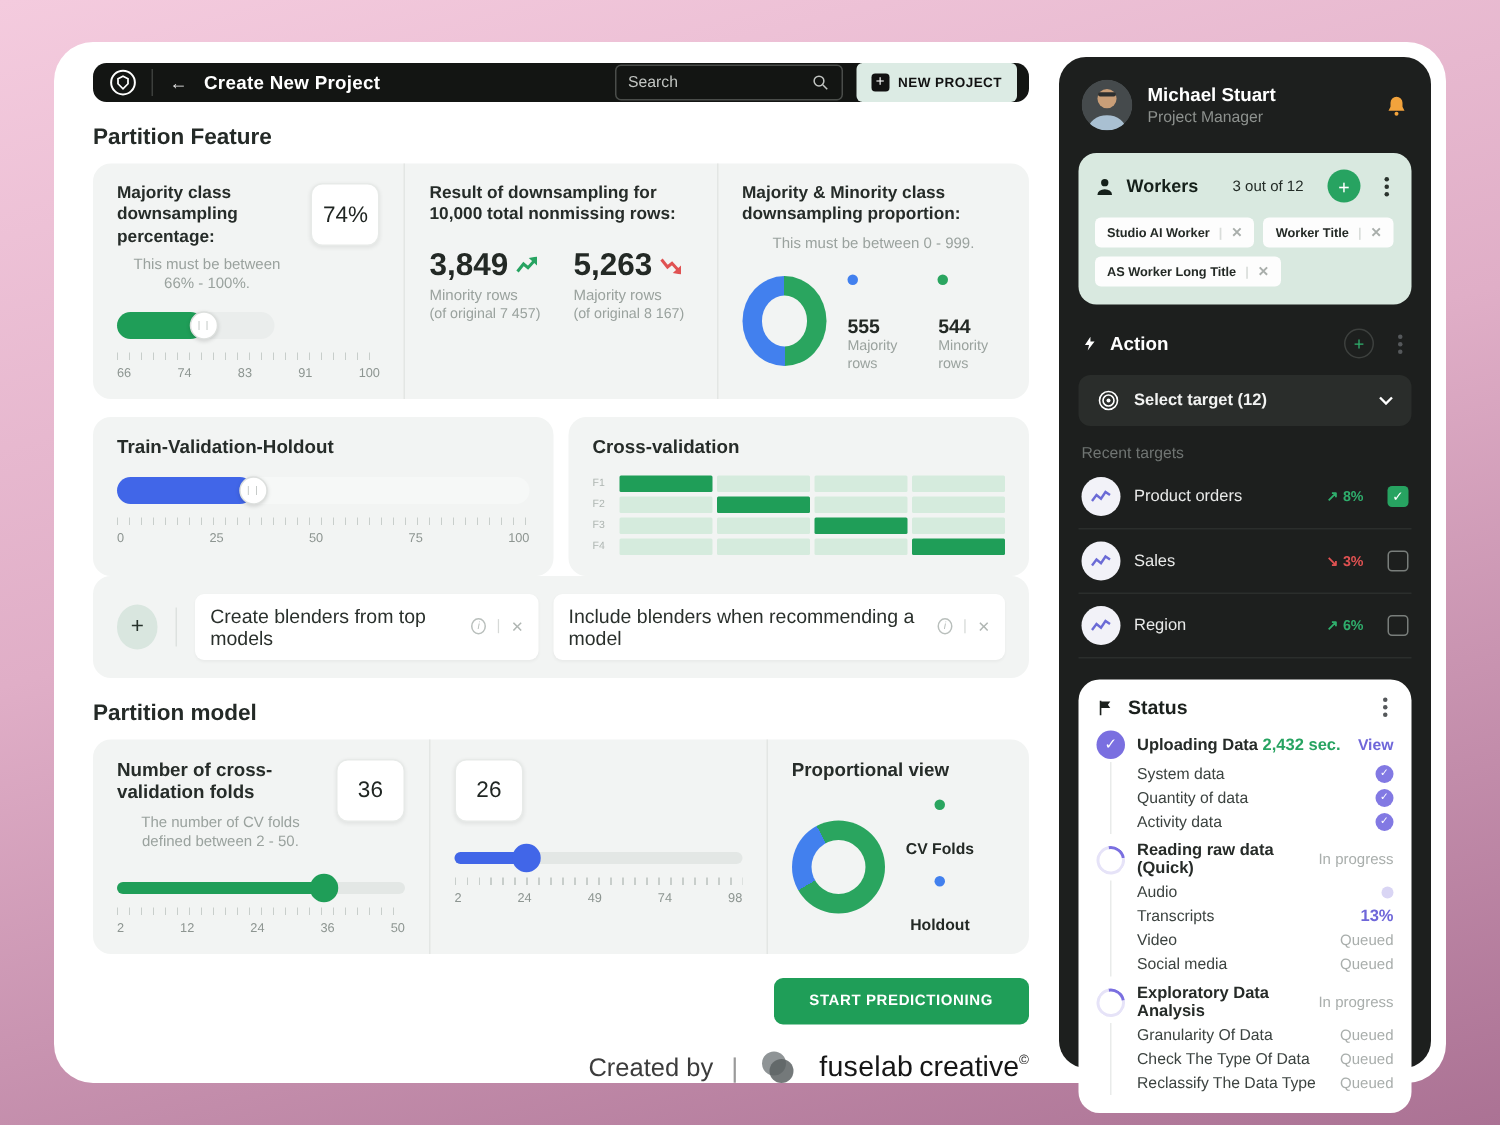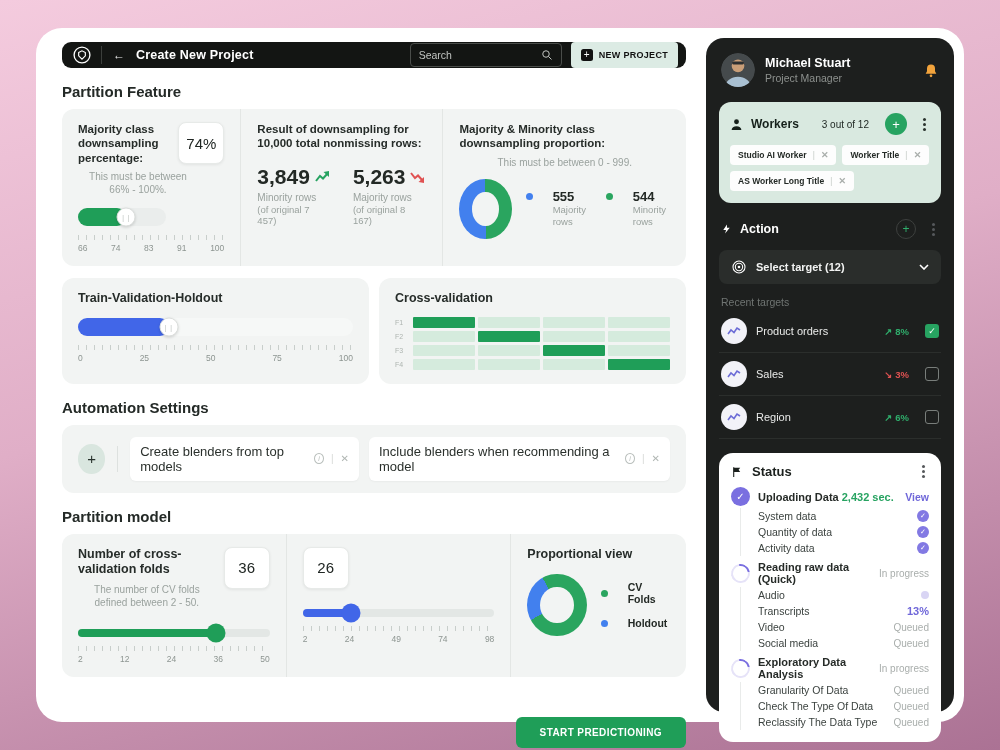--- a/index.html
+++ b/index.html
@@ -67,21 +67,21 @@
 
   .donut-wrap { display:flex; align-items:center; gap:14px; margin-top:10px; }
   .donut { position:relative; border-radius:50%; }
   .donut::after { content:""; position:absolute; inset:13px; background:#f2f4f3;
     border-radius:50%; }
   .donut.d1 { width:60px; height:60px;
     background:conic-gradient(#2aa55f 0deg 180deg,#4280ee 180deg 360deg); }
   .donut.d2 { width:62px; height:62px;
     background:conic-gradient(#2aa55f 0deg 240deg,#4280ee 240deg 332deg,#2aa55f 332deg 360deg); }
   .legend { display:flex; gap:16px; }
-  .leg-item { display:flex; gap:20px; }
+  .leg-item { display:flex; gap:20px;flex-direction:column; }
   .leg-dot { width:7px; height:7px; border-radius:50%; margin-top:4px; flex:0 0 auto; }
   .leg-item .lv { font-size:13px; font-weight:bold; color:#232925; }
   .leg-item .ll { font-size:9.5px; color:#9aa29e; line-height:1.25; max-width:48px; }
 
   .row2 { display:flex; gap:10px; margin-top:12px; }
   .row2 .card { flex:1; padding:13px 16px 11px; }
 
   .cv-grid { margin-top:10px; }
   .cv-row { display:flex; align-items:center; gap:6px; margin:3px 0; }
   .cv-row .rl { width:12px; font-size:7px; color:#aeb5b1; }
@@ -116,21 +116,21 @@
   .ball-blue { background:#4166e8; }
 
   .prop-flex { display:flex; align-items:center; gap:14px; margin-top:12px; }
   .leg-v { display:flex; flex-direction:column; gap:12px; }
   .leg-v .leg-item { align-items:center; }
   .leg-v .ll2 { font-size:10.5px; font-weight:bold; color:#232925; }
   .leg-v .leg-dot { margin-top:0; }
 
   .actions-row { display:flex; justify-content:flex-end; margin-top:16px; }
   .btn-start { background:#1f9e58; color:#fff; font-size:10px; font-weight:bold;
-    letter-spacing:.4px; border-radius:6px; padding:10px 24px;margin-top:24px; }
+    letter-spacing:.4px; border-radius:6px; padding:10px 24px; }
 
   .footer { display:flex; justify-content:flex-end; align-items:center; gap:12px;
     margin-top:16px; padding-right:0; }
   .footer .cb { font-size:17px; color:#3c3c3c; }
   .footer .pipe { color:#9a9a9a; font-size:18px; font-weight:100; }
   .fl-logo { width:30px; height:26px; }
   .footer .b1 { font-size:19px; font-weight:normal; color:#161616; letter-spacing:.2px; }
   .footer .b2 { font-size:19px; color:#161616; margin-left:4px; }
   .footer .cp { font-size:9px; color:#161616; vertical-align:top; }
 
@@ -365,21 +365,20 @@
                 <div class="cv-cell"></div>
                 <div class="cv-cell"></div>
                 <div class="cv-cell"></div>
                 <div class="cv-cell on"></div>
               </div>
             </div>
         </div>
       </div>
     </div>
 
-    <h2 class="sec">Automation Settings</h2>
 
     <div class="card auto-card">
       <div class="plus-round">+</div>
       <div class="auto-div"></div>
       <div class="chips">
         <div class="chip">
           <span class="txt">Create blenders from top models</span>
           <span class="info-i">i</span>
           <span class="bar">|</span>
           <span class="x">✕</span>

